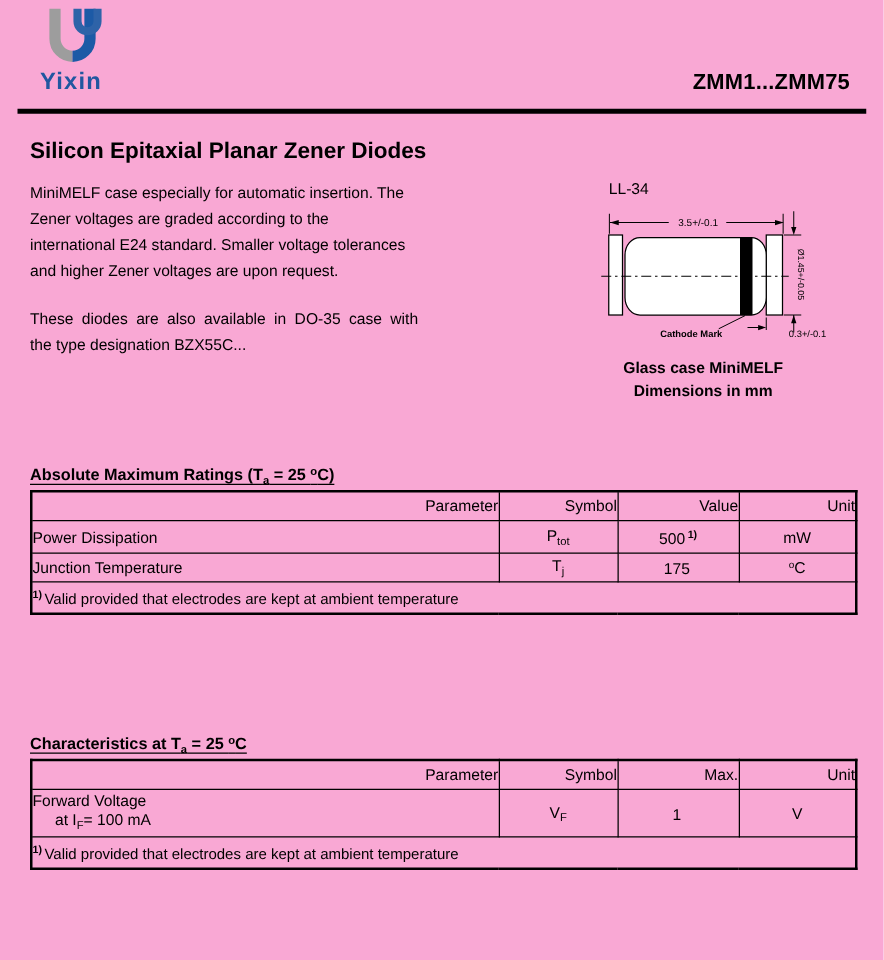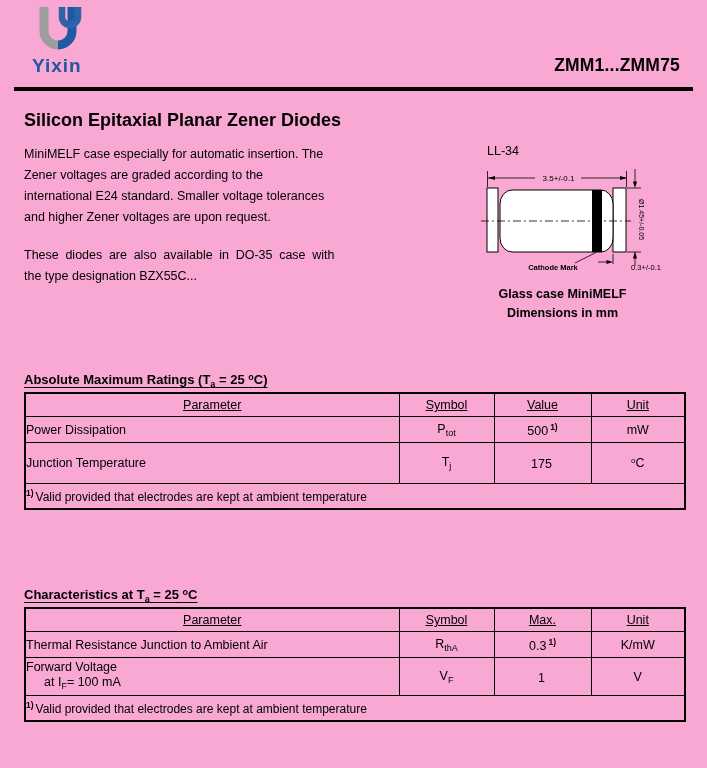--- a/index.html
+++ b/index.html
@@ -42,24 +42,24 @@
     font-size:13px;font-weight:bold;text-decoration:underline;
     text-underline-offset:3px;margin:0 0 3px 0;
   }
   .tbl-title sub{font-size:9px;vertical-align:-3px;}
   .tbl-title sup{font-size:9px;vertical-align:4px;}
   table.ds{
     border-collapse:collapse;width:660px;table-layout:fixed;
     font-size:12.5px;border:2px solid #000;
   }
   table.ds th,table.ds td{border:1px solid #000;padding:0;}
-  table.ds th{font-weight:normal;text-align:center;height:22px;text-decoration:underline;}
+  table.ds th{font-weight:normal;text-align:right;height:22px;}
   td.c{text-align:center;}
   td.param{text-align:left;padding-left:11px;}
-  .r26{height:26px;margin-left:36px;}.r25{height:41px;}.r24{height:24px;}.r38{height:38px;}
+  .r26{height:26px;margin-left:36px;}.r25{height:23px;}.r24{height:24px;}.r38{height:38px;}
   td.fnote{padding-left:13px;height:24px;font-size:12px;}
   sub.s{font-size:9px;vertical-align:-3px;}
   sup.fn{font-size:8.5px;font-weight:600;vertical-align:5px;margin-left:2px;}
   sup.fn0{font-size:8.5px;font-weight:600;vertical-align:5px;margin-right:2px;}
   sup.deg{font-size:8px;vertical-align:4px;}
   .pline{line-height:15px;}
   .pline2{line-height:15px;padding-left:18px;}
 </style>
 </head>
 <body>
@@ -167,26 +167,20 @@
           <col style="width:97px">
           <col style="width:94px">
         </colgroup>
       <tbody>
           <tr>
         <th>Parameter</th>
         <th>Symbol</th>
         <th>Max.</th>
         <th>Unit</th>
       </tr>
-      <tr class="r26">
-        <td class="param">Thermal Resistance Junction to Ambient Air</td>
-        <td class="c"><span>R</span><sub class="s">thA</sub></td>
-        <td class="c"><span>0.3</span><sup class="fn">1)</sup></td>
-        <td class="c">K/mW</td>
-      </tr>
       <tr class="r38">
         <td class="param">
           <div class="pline">Forward Voltage</div>
           <div class="pline2"><span>at I</span><sub class="s">F</sub><span>= 100 mA</span></div>
         </td>
         <td class="c"><span>V</span><sub class="s">F</sub></td>
         <td class="c"><span>1</span><sup class="fn"></sup></td>
         <td class="c">V</td>
       </tr>
       <tr>

